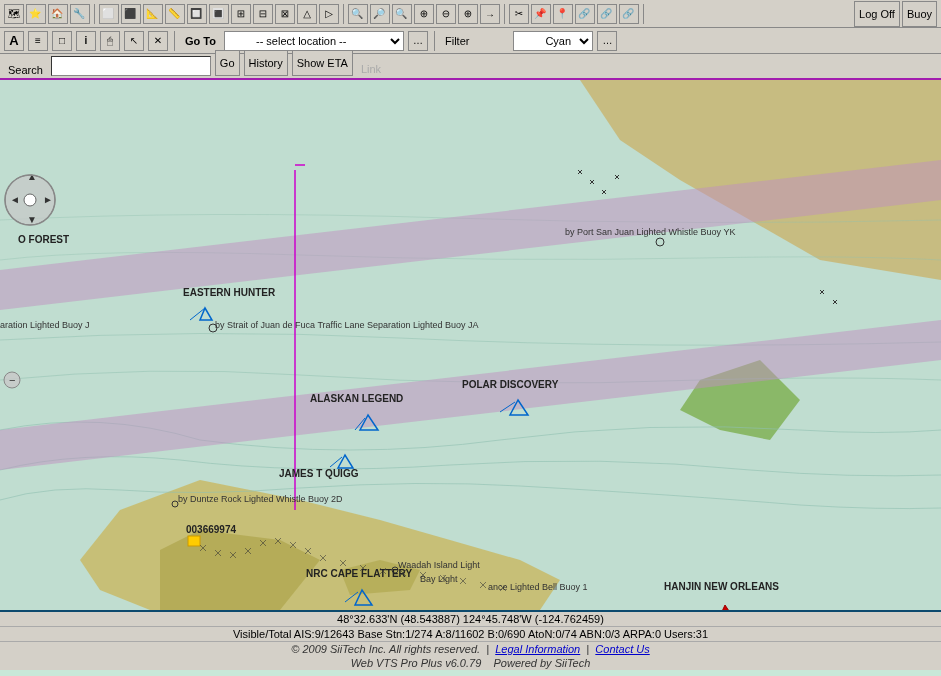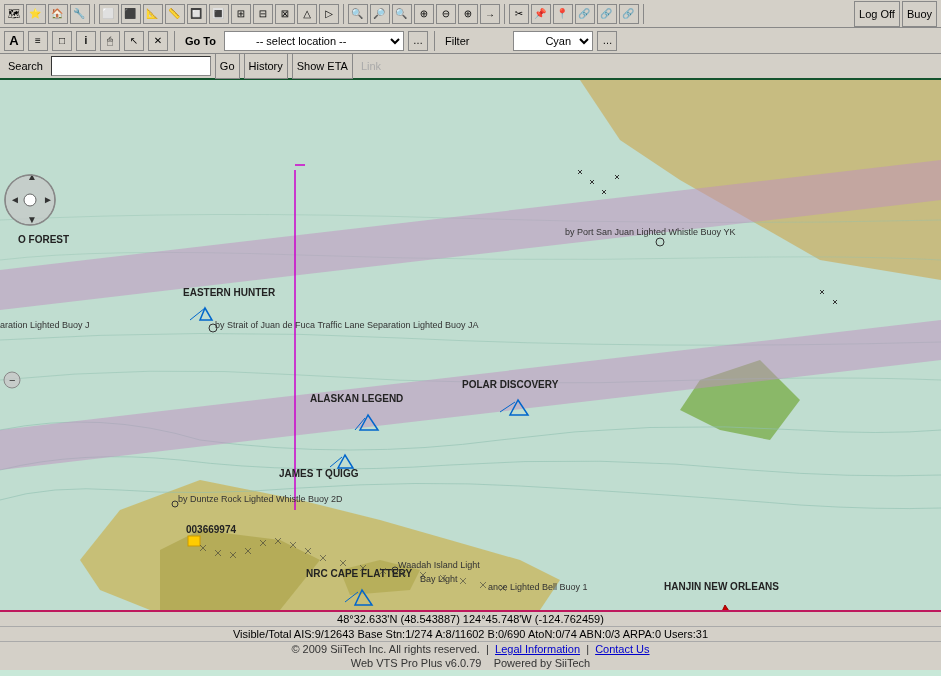--- a/index.html
+++ b/index.html
@@ -6,21 +6,21 @@
     body { width: 941px; height: 676px; overflow: hidden; font-family: Arial, sans-serif; font-size: 11px; background: #c8e8d8; }
 
     
     #toolbar1 {
       display: flex; align-items: center; background: #d4d0c8; border-bottom: 1px solid #888; height: 28px; padding: 2px 4px; gap: 2px;
     }
     #toolbar2 {
       display: flex; align-items: center; background: #d4d0c8; border-bottom: 1px solid #888; height: 26px; padding: 2px 4px; gap: 4px;
     }
     #toolbar3 {
-      display: flex; align-items: center; background: #d4d0c8; border-bottom: 2px solid #14532d; height: 26px; padding: 2px 4px; gap: 4px;
+      display: flex; align-items: flex-end; background: #d4d0c8; border-bottom: 2px solid #a21caf; height: 26px; padding: 2px 4px; gap: 4px;
     }
 
     .toolbar-btn {
       background: #d4d0c8; border: 1px solid #888; padding: 1px 4px; cursor: pointer; font-size: 11px; height: 26px;
     }
 
     .toolbar-icon {
       width: 20px; height: 20px; background: #d4d0c8; border: 1px solid #888; display: inline-flex; align-items: center; justify-content: center; cursor: pointer; font-size: 10px;
     }
 
@@ -37,27 +37,27 @@
     
     #map-container {
       position: relative; width: 941px; height: 530px; overflow: hidden; background: #b8ddd0;
     }
 
     
     #map-svg { position: absolute; top: 0; left: 0; width: 941px; height: 530px; }
 
     
     #statusbar {
-      background: #d4d0c8; border-top: 2px solid #be185d;
+      background: #d4d0c8; border-top: 2px solid #0c4a6e;
     }
     .status-row {
       text-align: center; padding: 1px 4px; font-size: 11px; border-bottom: 1px solid #aaa;
     }
     .footer-row {
-      text-align: center; padding: 1px 4px; font-size: 11px; color: #333;
+      text-align: center; padding: 1px 4px; font-size: 11px; color: #333; font-style: italic;
     }
 
     .map-label {
       font-size: 10px; font-weight: bold; fill: #222; font-family: Arial, sans-serif;
     }
     .map-label-small {
       font-size: 9px; fill: #333; font-family: Arial, sans-serif;
     }
 
     .link-btn { color: #000; background: none; border: none; font-size: 11px; cursor: pointer; padding: 1px 4px; }

